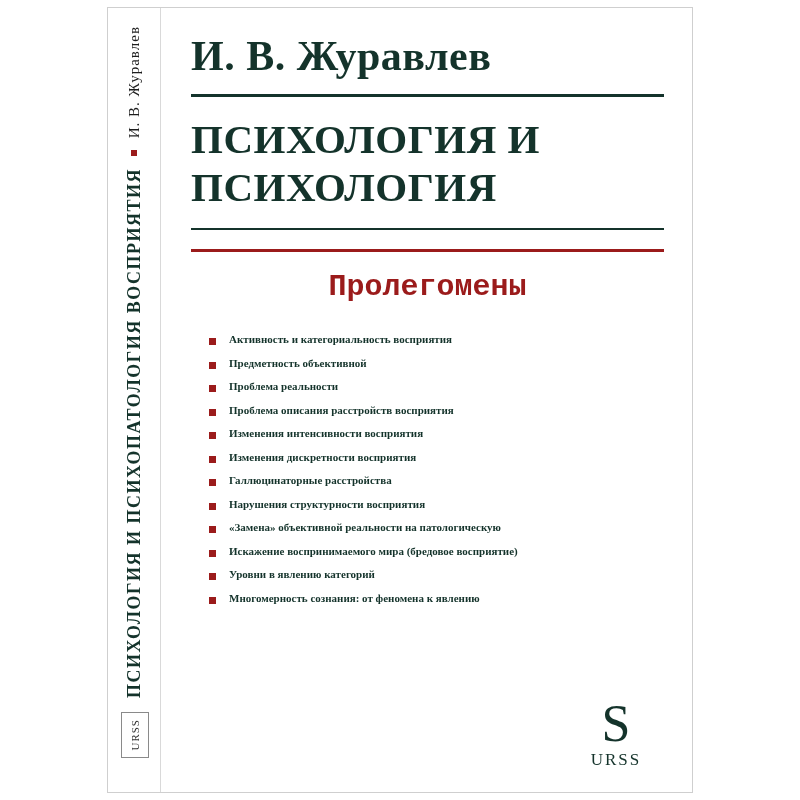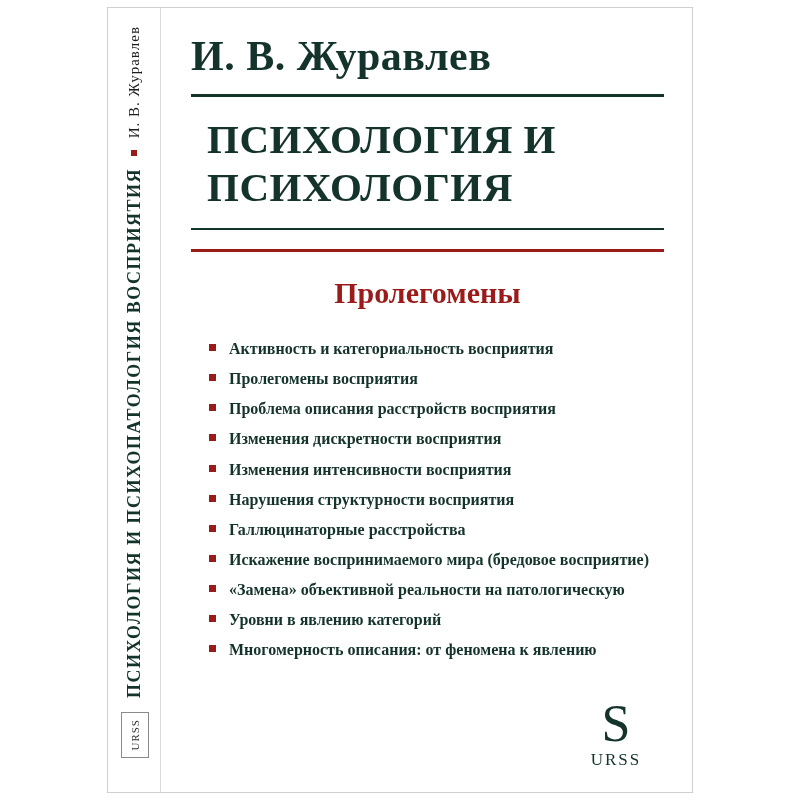--- a/index.html
+++ b/index.html
@@ -124,43 +124,43 @@
     background: #9b1b1b;
     height: 3px;
   }
 
   .title {
     font-family: "Liberation Serif", serif;
     font-size: 41px;
     font-weight: 700;
     color: #14332b;
     line-height: 1.18;
-    margin: 18px 0 16px 16px;
+    margin: 18px 0 16px 0;
     letter-spacing: 0.5px;
   }
 
   .subtitle {
-    font-family: Liberation Serif, serif;
+    font-family: Liberation Mono, monospace;
     font-size: 30px;
     font-weight: 700;
     color: #9b1b1b;
     text-align: center;
     line-height: 1.28;
-    margin: 22px 0 8px 0;
+    margin: 16px 0 8px 0;
   }
 
   .toc {
     margin: 26px 0 0 18px;
     padding: 0;
     list-style: none;
   }
   .toc li {
     position: relative;
     font-family: "Liberation Serif", serif;
-    font-size: 16px;
+    font-size: 11px;
     font-weight: 700;
     color: #14332b;
     line-height: 1.32;
     padding-left: 20px;
     margin-bottom: 9px;
   }
   .toc li::before {
     content: "";
     position: absolute;
     left: 0;
@@ -222,30 +222,31 @@
     <div class="rule thin"></div>
     <div style="height:5px"></div>
     <div class="rule red"></div>
 
     <div class="subtitle">
       <div>Пролегомены</div>
     </div>
 
     <ul class="toc">
       <li>Активность и категориальность восприятия</li>
-      <li>Пролегомены восприятия</li>
+      <li>Предметность объективной</li>
+      <li>Проблема реальности</li>
       <li>Проблема описания расстройств восприятия</li>
+      <li>Изменения интенсивности восприятия</li>
       <li>Изменения дискретности восприятия</li>
-      <li>Изменения интенсивности восприятия</li>
+      <li>Галлюцинаторные расстройства</li>
       <li>Нарушения структурности восприятия</li>
-      <li>Галлюцинаторные расстройства</li>
+      <li>«Замена» объективной реальности на патологическую</li>
       <li>Искажение воспринимаемого мира (бредовое восприятие)</li>
-      <li>«Замена» объективной реальности на патологическую</li>
       <li>Уровни в явлению категорий</li>
-      <li>Многомерность описания: от феномена к явлению</li>
+      <li>Многомерность сознания: от феномена к явлению</li>
     </ul>
 
     <div class="publisher">
       <div class="mark">S</div>
       <div class="name">URSS</div>
     </div>
 
   </div>
 </div>
 

